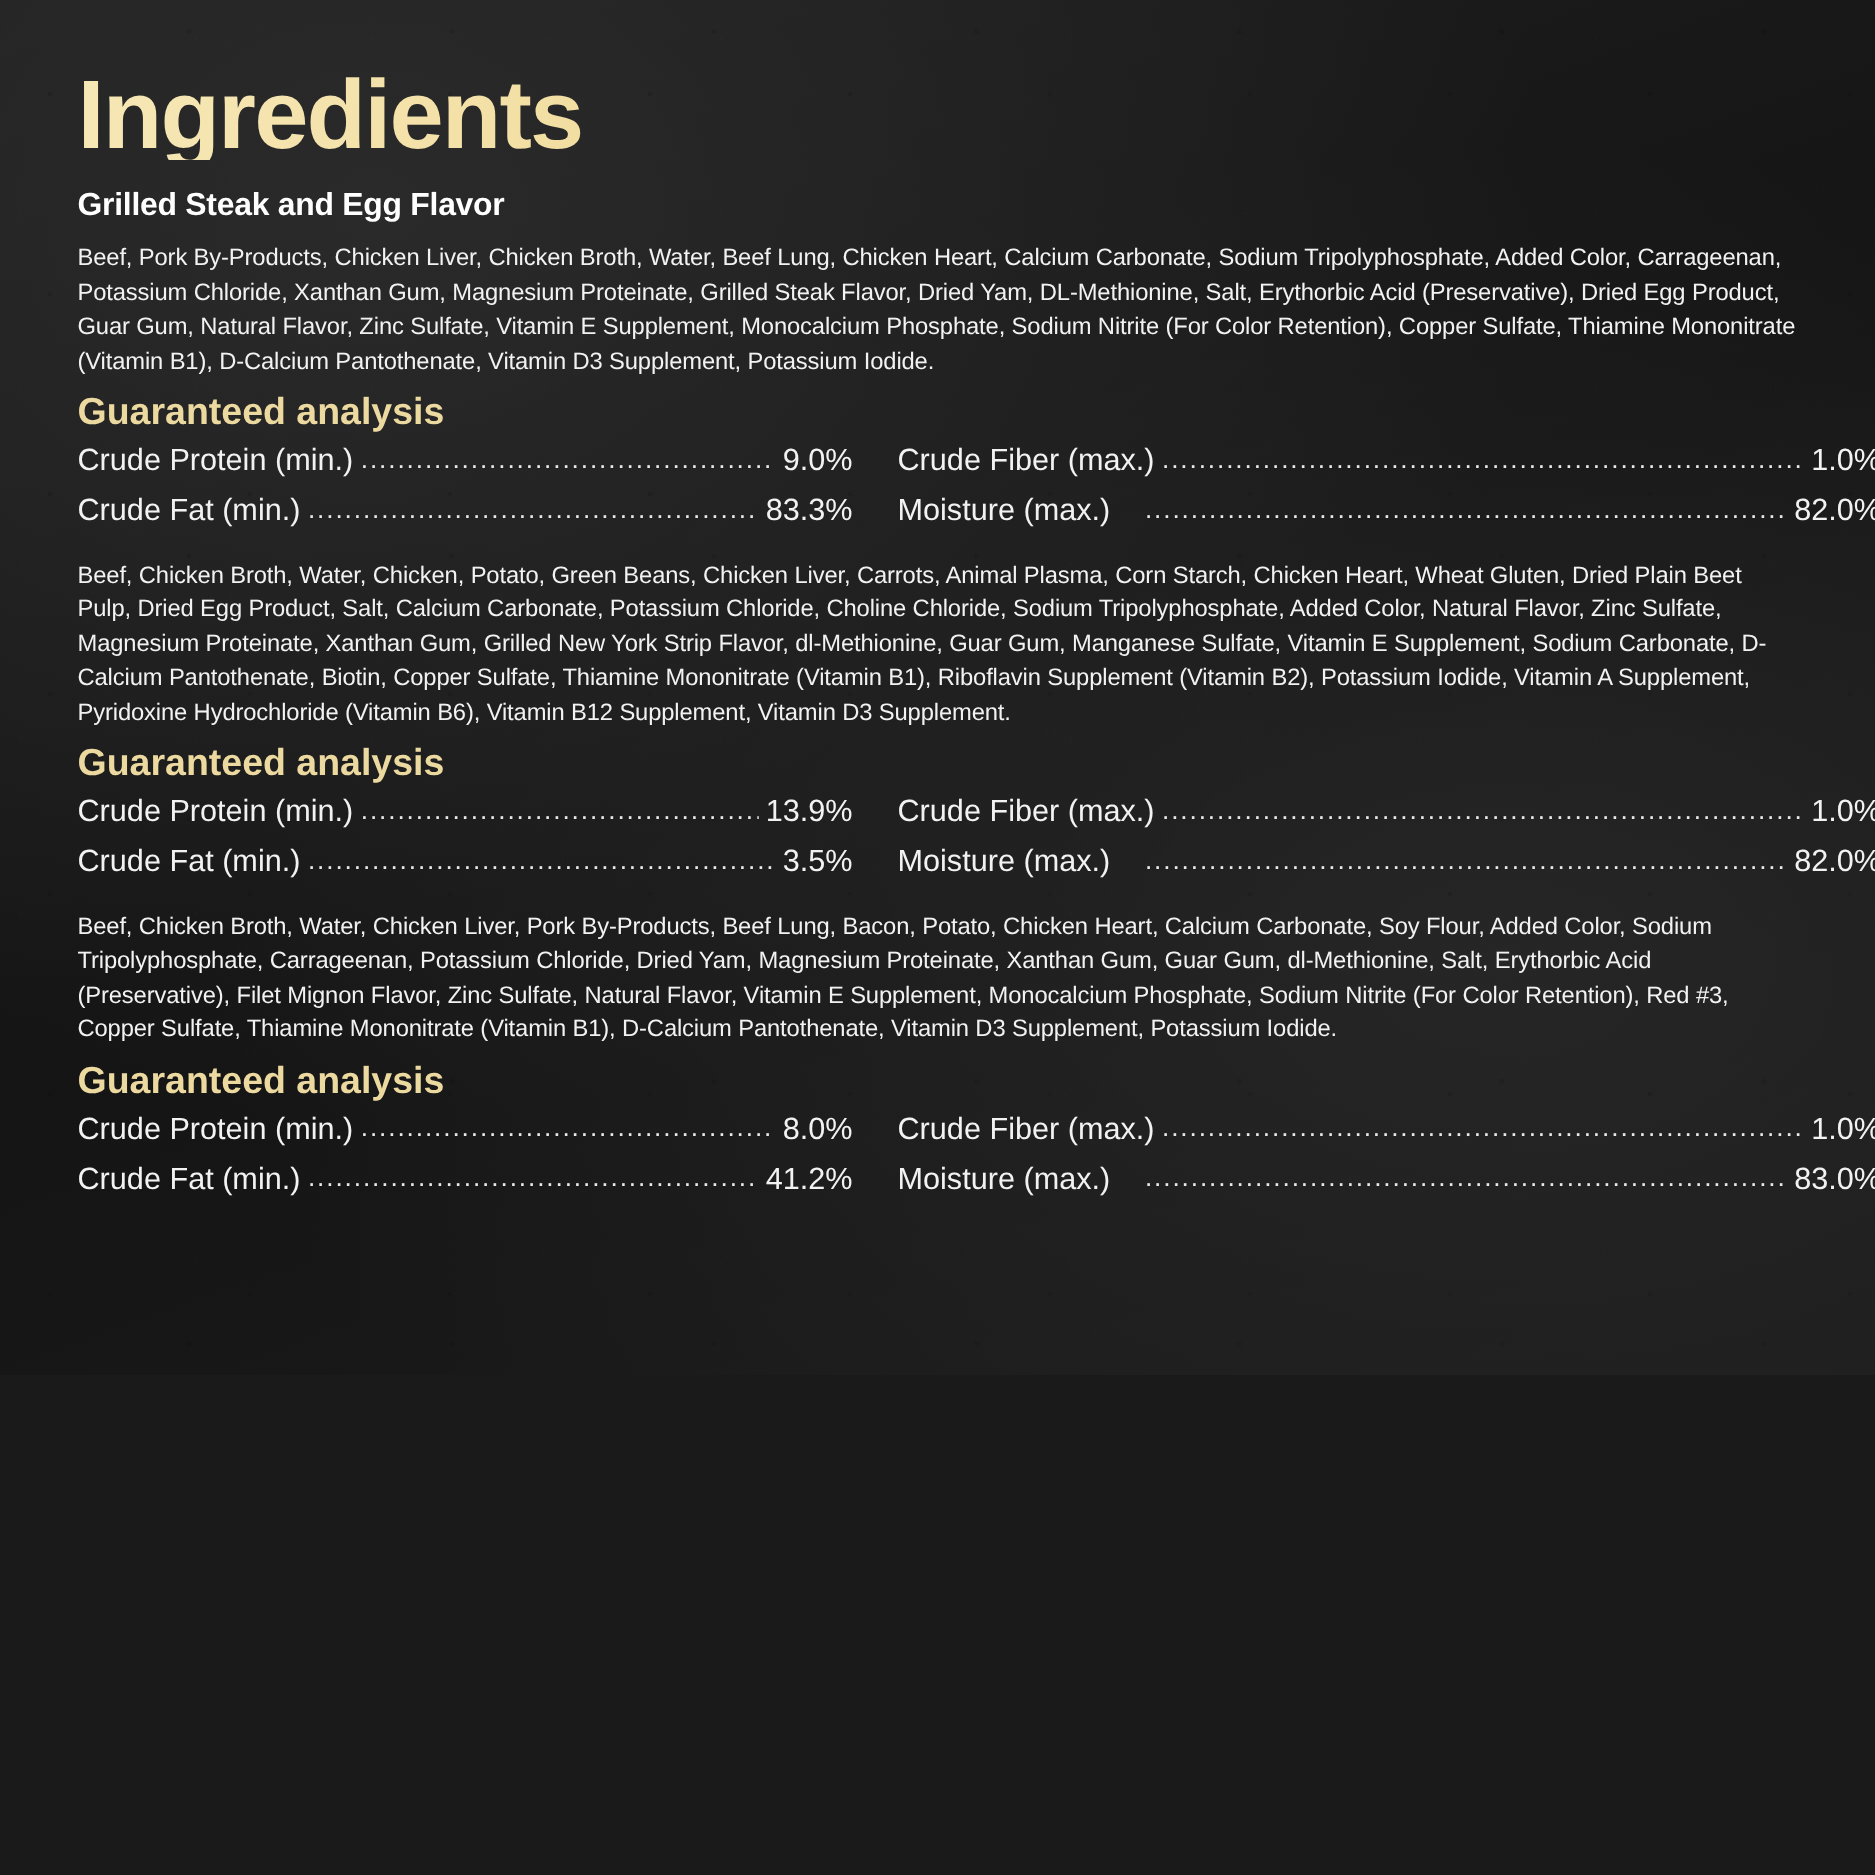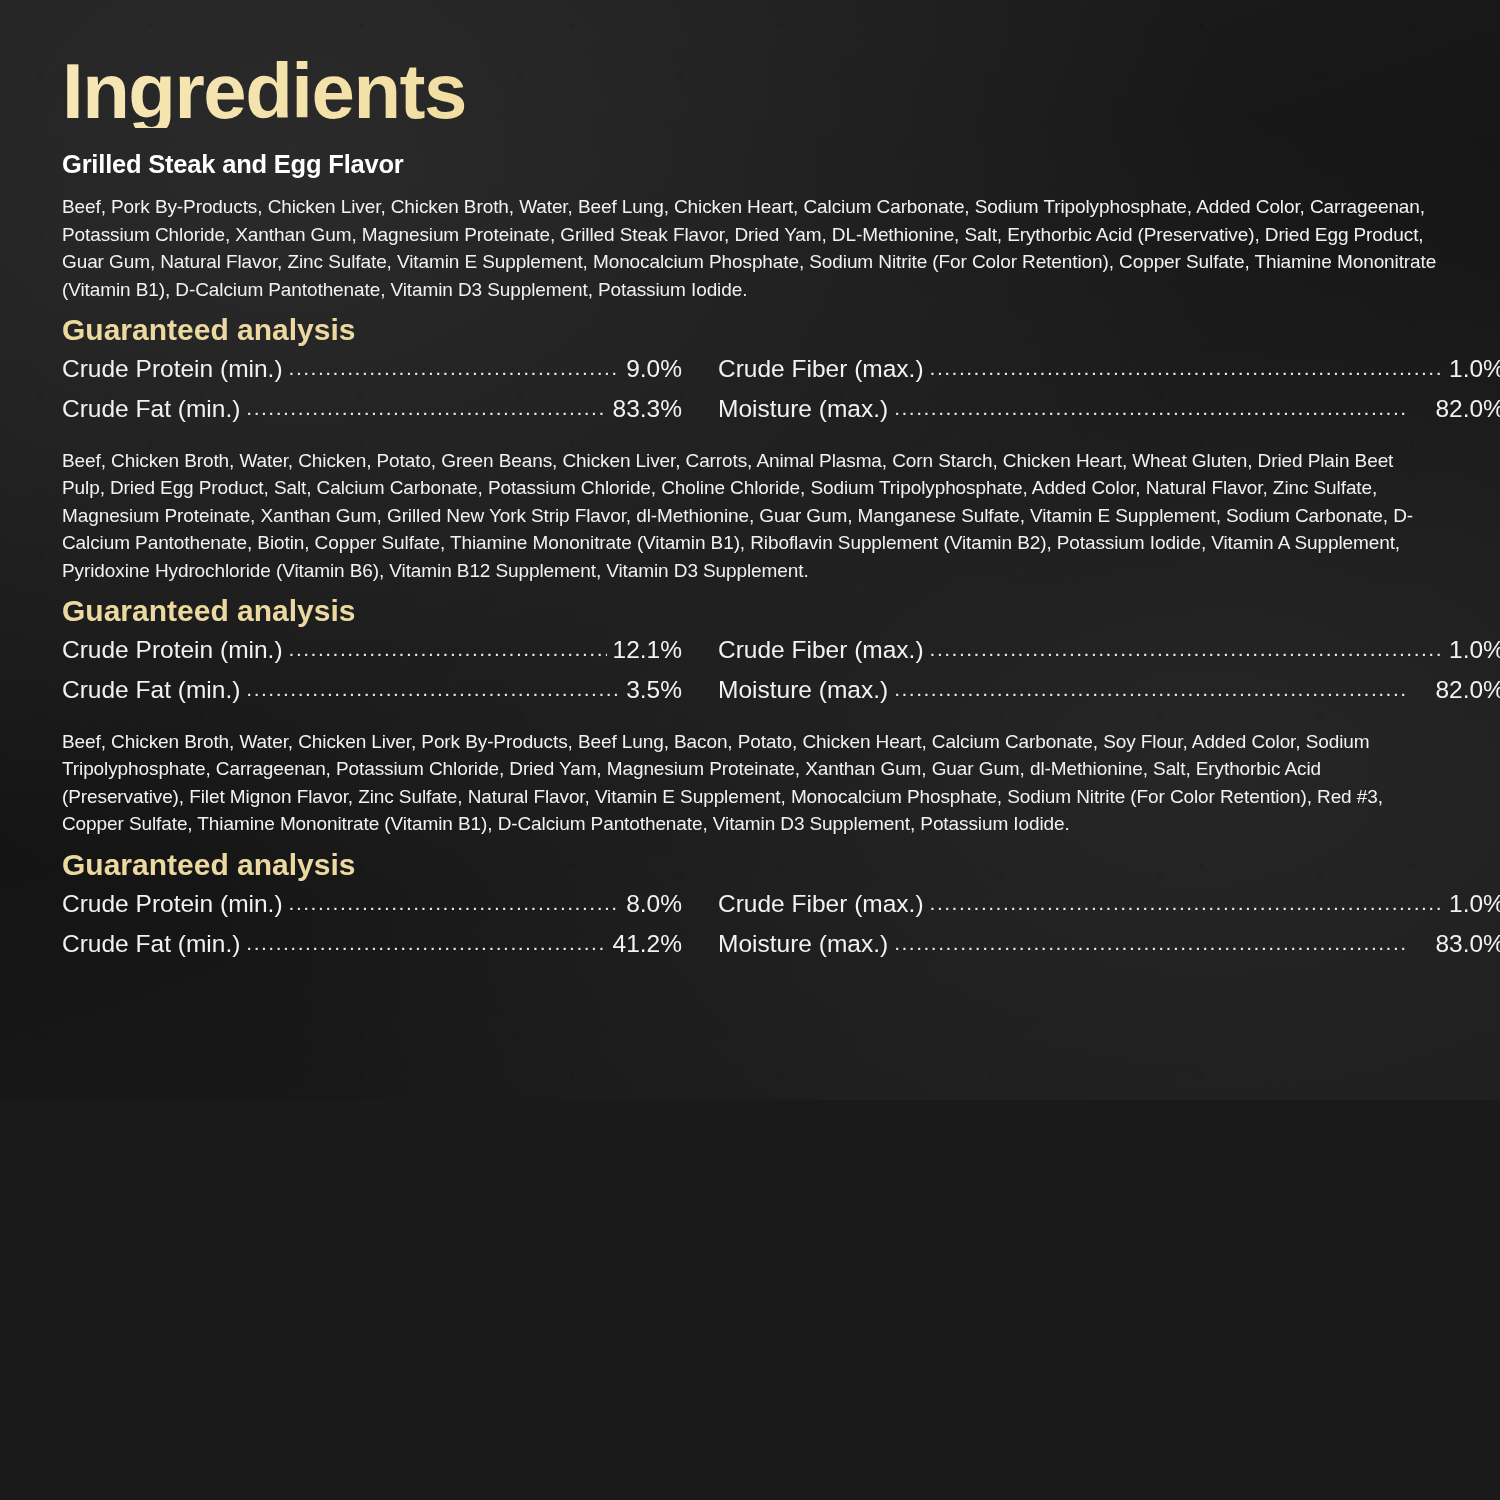--- a/index.html
+++ b/index.html
@@ -86,20 +86,21 @@
     row-gap: 0px;
     margin-bottom: 18px;
   }
   .ga-row {
     display: flex;
     align-items: baseline;
     color: #f2f2f2;
     font-size: 24.5px;
     line-height: 1.62;
     white-space: nowrap;
+    text-align: right;
   }
   .ga-label {
     flex: 0 0 auto;
   }
   .ga-dots {
     flex: 1 1 auto;
     overflow: hidden;
     margin: 0 6px;
     color: #e9e9e9;
     letter-spacing: 1.5px;
@@ -148,21 +149,21 @@
       </div>
     </div>
 
     <div class="product">
       <p class="ingredients-text">Beef, Chicken Broth, Water, Chicken, Potato, Green Beans, Chicken Liver, Carrots, Animal Plasma, Corn Starch, Chicken Heart, Wheat Gluten, Dried Plain Beet Pulp, Dried Egg Product, Salt, Calcium Carbonate, Potassium Chloride, Choline Chloride, Sodium Tripolyphosphate, Added Color, Natural Flavor, Zinc Sulfate, Magnesium Proteinate, Xanthan Gum, Grilled New York Strip Flavor, dl-Methionine, Guar Gum, Manganese Sulfate, Vitamin E Supplement, Sodium Carbonate, D-Calcium Pantothenate, Biotin, Copper Sulfate, Thiamine Mononitrate (Vitamin B1), Riboflavin Supplement (Vitamin B2), Potassium Iodide, Vitamin A Supplement, Pyridoxine Hydrochloride (Vitamin B6), Vitamin B12 Supplement, Vitamin D3 Supplement.</p>
       <div class="ga-heading">Guaranteed analysis</div>
       <div class="ga-grid">
         <div class="ga-row">
           <span class="ga-label">Crude Protein (min.)</span>
           <span class="ga-dots">......................................................................</span>
-          <span class="ga-value">12.1%</span>
+          <span class="ga-value">13.9%</span>
         </div>
         <div class="ga-row">
           <span class="ga-label">Crude Fiber (max.)</span>
           <span class="ga-dots">......................................................................</span>
           <span class="ga-value">1.0%</span>
         </div>
         <div class="ga-row">
           <span class="ga-label">Crude Fat (min.)</span>
           <span class="ga-dots">......................................................................</span>
           <span class="ga-value">3.5%</span>

